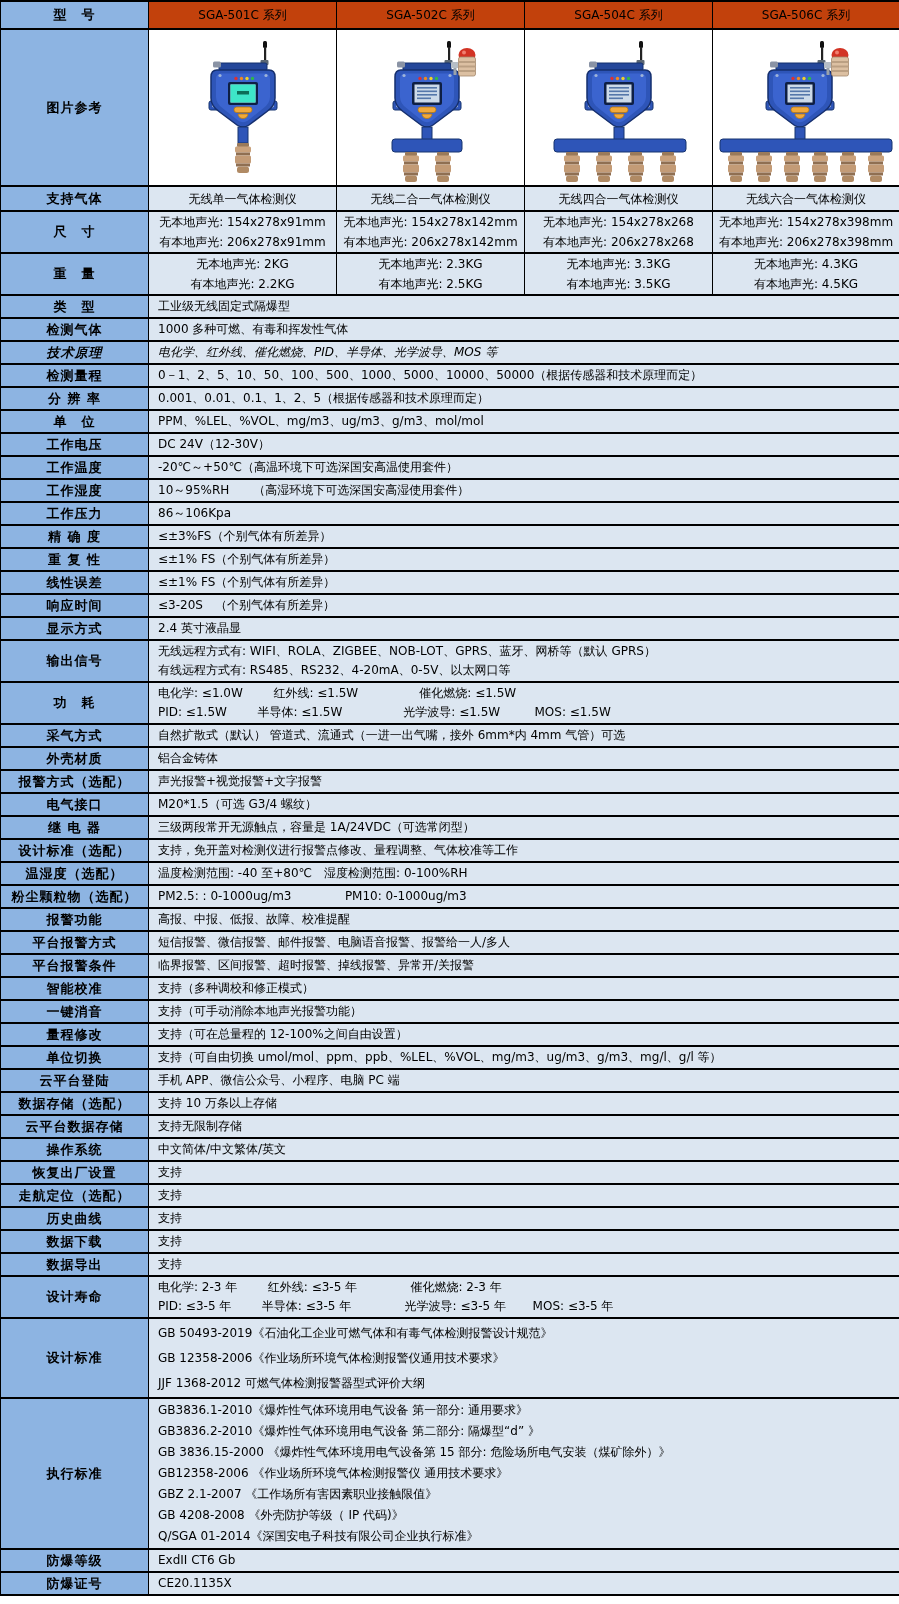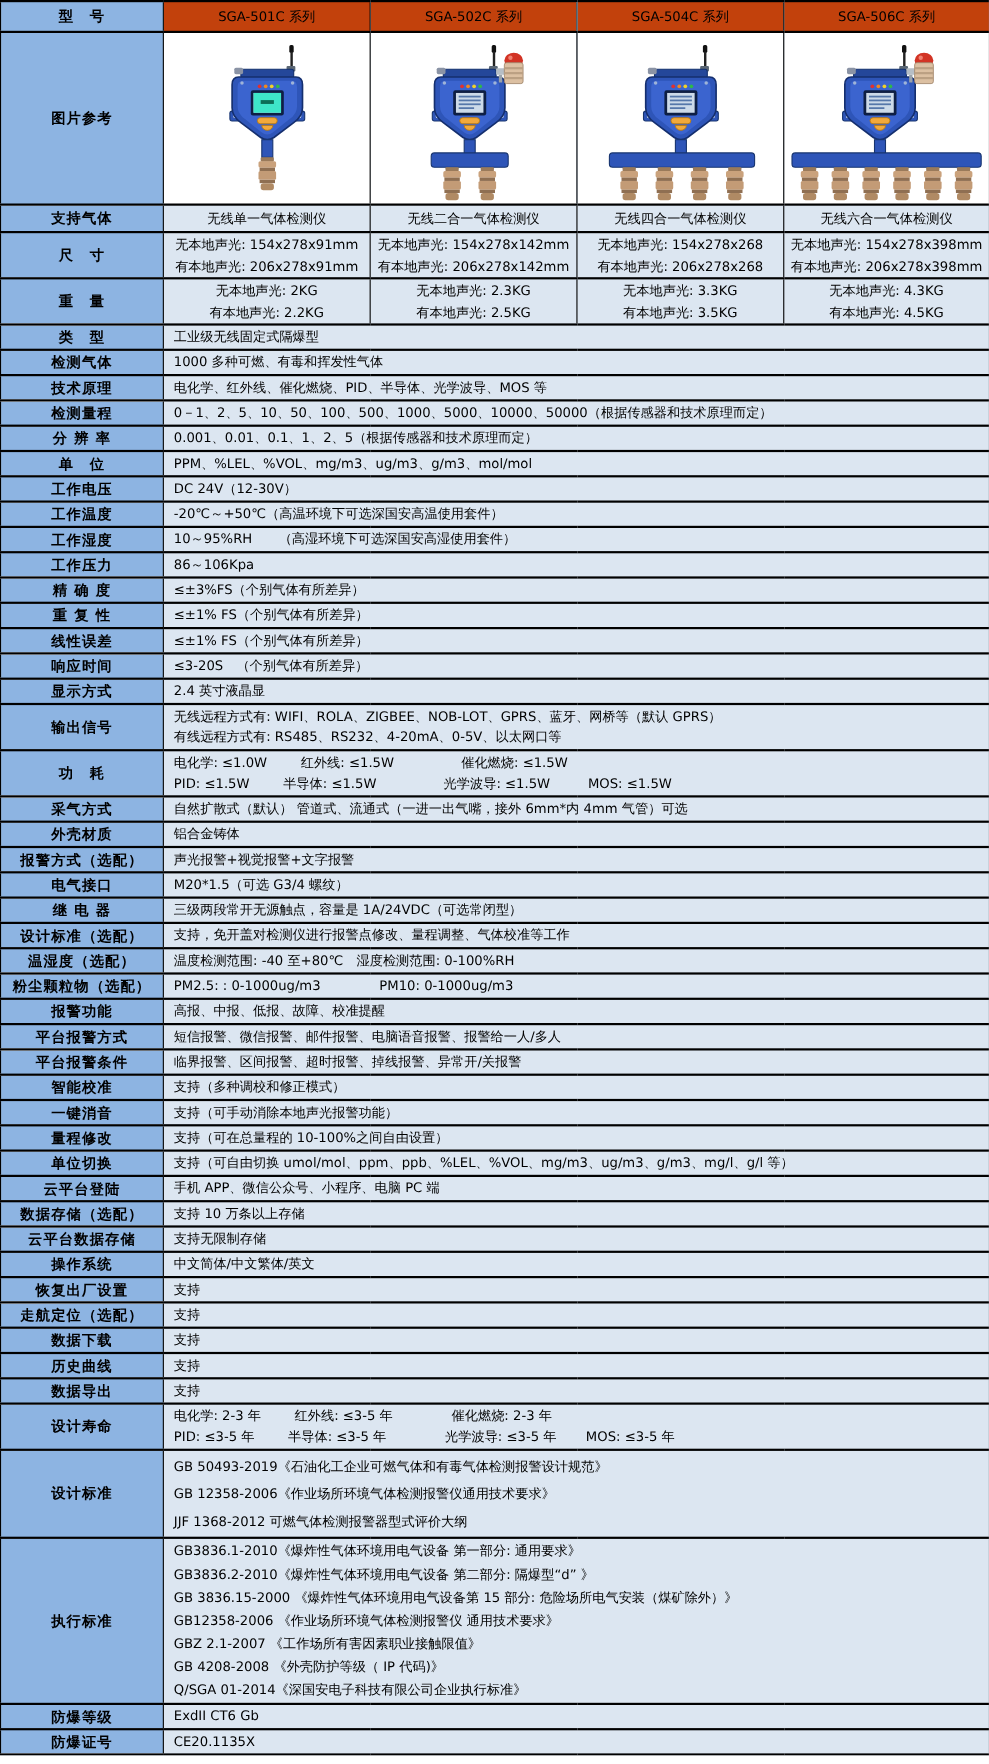--- a/index.html
+++ b/index.html
@@ -170,21 +170,21 @@
   </tbody>
   <tbody id="spec-body">
         <tr style="height: 19px;">
       <td class="lbl">类　型</td>
       <td class="val" colspan="4">工业级无线固定式隔爆型</td>
     </tr>
         <tr style="height: 19px;">
       <td class="lbl">检测气体</td>
       <td class="val" colspan="4">1000 多种可燃、有毒和挥发性气体</td>
     </tr>
-        <tr style="height: 19px;">
+        <tr style="height: 19px; font-style: italic;">
       <td class="lbl">技术原理</td>
       <td class="val" colspan="4">电化学、红外线、催化燃烧、PID、半导体、光学波导、MOS 等</td>
     </tr>
         <tr style="height: 19px;">
       <td class="lbl">检测量程</td>
       <td class="val" colspan="4">0－1、2、5、10、50、100、500、1000、5000、10000、50000（根据传感器和技术原理而定）</td>
     </tr>
         <tr style="height: 19px;">
       <td class="lbl">分 辨 率</td>
       <td class="val" colspan="4">0.001、0.01、0.1、1、2、5（根据传感器和技术原理而定）</td>
@@ -286,21 +286,21 @@
         <tr style="height: 19px;">
       <td class="lbl">智能校准</td>
       <td class="val" colspan="4">支持（多种调校和修正模式）</td>
     </tr>
         <tr style="height: 19px;">
       <td class="lbl">一键消音</td>
       <td class="val" colspan="4">支持（可手动消除本地声光报警功能）</td>
     </tr>
         <tr style="height: 19px;">
       <td class="lbl">量程修改</td>
-      <td class="val" colspan="4">支持（可在总量程的 10-100%之间自由设置）</td>
+      <td class="val" colspan="4">支持（可在总量程的 12-100%之间自由设置）</td>
     </tr>
         <tr style="height: 19px;">
       <td class="lbl">单位切换</td>
       <td class="val" colspan="4">支持（可自由切换 umol/mol、ppm、ppb、%LEL、%VOL、mg/m3、ug/m3、g/m3、mg/l、g/l 等）</td>
     </tr>
         <tr style="height: 19px;">
       <td class="lbl">云平台登陆</td>
       <td class="val" colspan="4">手机 APP、微信公众号、小程序、电脑 PC 端</td>
     </tr>
         <tr style="height: 19px; padding-left: 13px;">
@@ -317,25 +317,25 @@
     </tr>
         <tr style="height: 19px;">
       <td class="lbl">恢复出厂设置</td>
       <td class="val" colspan="4">支持</td>
     </tr>
         <tr style="height: 19px;">
       <td class="lbl">走航定位（选配）</td>
       <td class="val" colspan="4">支持</td>
     </tr>
         <tr style="height: 19px;">
+      <td class="lbl">历史曲线</td>
+      <td class="val" colspan="4">支持</td>
+    </tr>
+        <tr style="height: 19px;">
       <td class="lbl">数据下载</td>
-      <td class="val" colspan="4">支持</td>
-    </tr>
-        <tr style="height: 19px;">
-      <td class="lbl">历史曲线</td>
       <td class="val" colspan="4">支持</td>
     </tr>
         <tr style="height: 19px;">
       <td class="lbl">数据导出</td>
       <td class="val" colspan="4">支持</td>
     </tr>
         <tr style="height: 41px;">
       <td class="lbl">设计寿命</td>
       <td class="val" colspan="4">电化学: 2-3 年        红外线: ≤3-5 年              催化燃烧: 2-3 年
 PID: ≤3-5 年        半导体: ≤3-5 年              光学波导: ≤3-5 年       MOS: ≤3-5 年</td>

